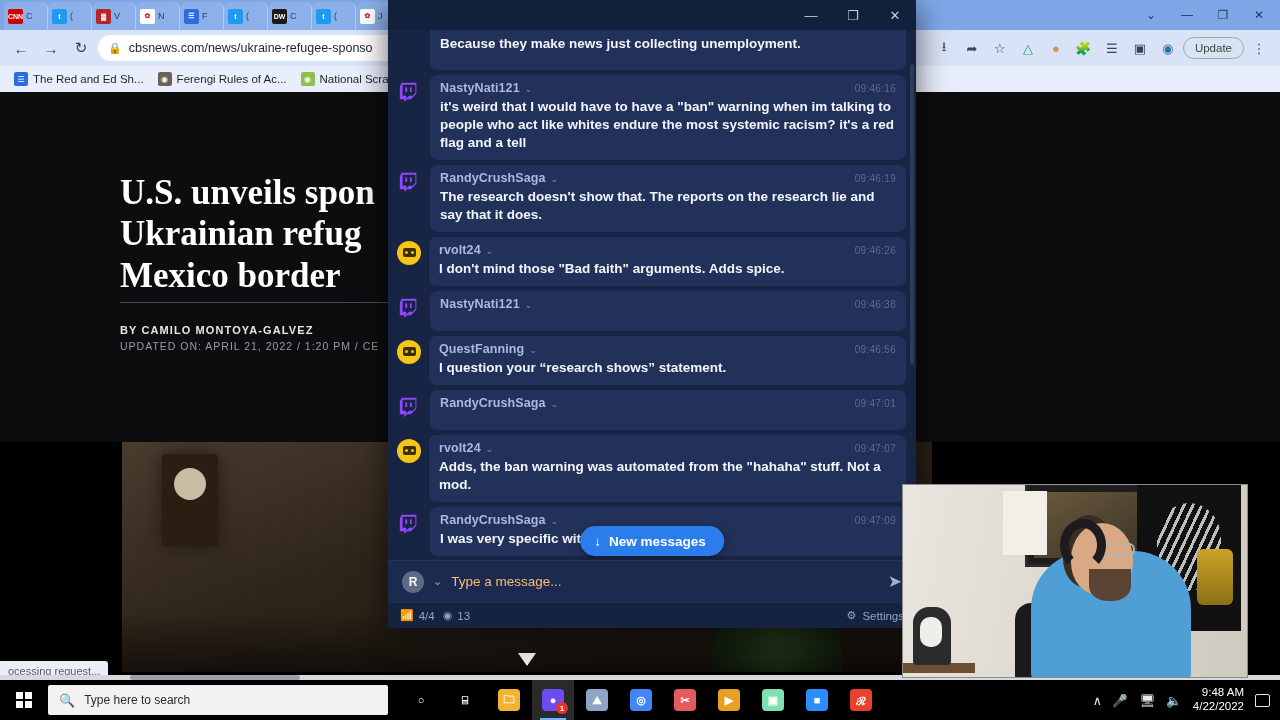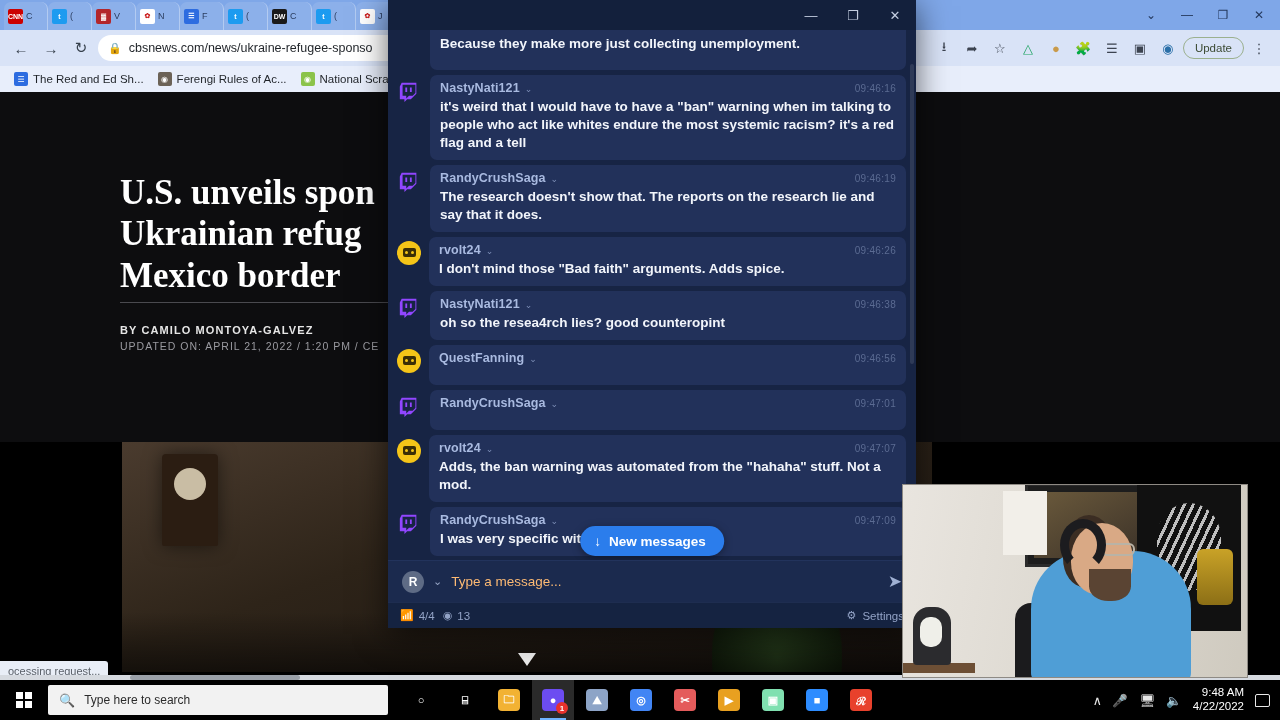--- a/index.html
+++ b/index.html
@@ -419,21 +419,21 @@
       <div class="cw-btn">—</div>
       <div class="cw-btn">❐</div>
       <div class="cw-btn">✕</div>
     </div>
 
     <div class="chat-scroll">
       <div id="msg-host">
           <div class="msg cut-top">
             <div class="av twitch"></div>
             <div class="bubble partial">
-              <div class="btext">Because they make more just collecting unemployment.</div>
+              <div class="btext">Because they make news just collecting unemployment.</div>
             </div>
           </div>
           <div class="msg">
             <div class="av twitch">
               <svg viewBox="0 0 24 24">
                 <path fill="#9146ff" d="M4 2L2 6v14h5v3l3-3h4l6-6V2H4zm15 11l-3 3h-4l-3 3v-3H5V4h14v9zM15 7v5h-2V7h2zm-5 0v5H8V7h2z"></path>
               </svg>
             </div>
             <div class="bubble">
               <div class="brow">
@@ -477,33 +477,33 @@
               <svg viewBox="0 0 24 24">
                 <path fill="#9146ff" d="M4 2L2 6v14h5v3l3-3h4l6-6V2H4zm15 11l-3 3h-4l-3 3v-3H5V4h14v9zM15 7v5h-2V7h2zm-5 0v5H8V7h2z"></path>
               </svg>
             </div>
             <div class="bubble">
               <div class="brow">
                 <span class="uname">NastyNati121</span>
                 <span class="chev">⌄</span>
                 <span class="tstamp">09:46:38</span>
               </div>
-              <div class="btext">oh so the resea4rch lies? good counteropint</div>
             </div>
           </div>
           <div class="msg">
             <div class="av yt">
               <span></span>
             </div>
             <div class="bubble">
               <div class="brow">
                 <span class="uname">QuestFanning</span>
                 <span class="chev">⌄</span>
                 <span class="tstamp">09:46:56</span>
               </div>
+              <div class="btext">I question your “research shows” statement.</div>
             </div>
           </div>
           <div class="msg">
             <div class="av twitch">
               <svg viewBox="0 0 24 24">
                 <path fill="#9146ff" d="M4 2L2 6v14h5v3l3-3h4l6-6V2H4zm15 11l-3 3h-4l-3 3v-3H5V4h14v9zM15 7v5h-2V7h2zm-5 0v5H8V7h2z"></path>
               </svg>
             </div>
             <div class="bubble">
               <div class="brow">

